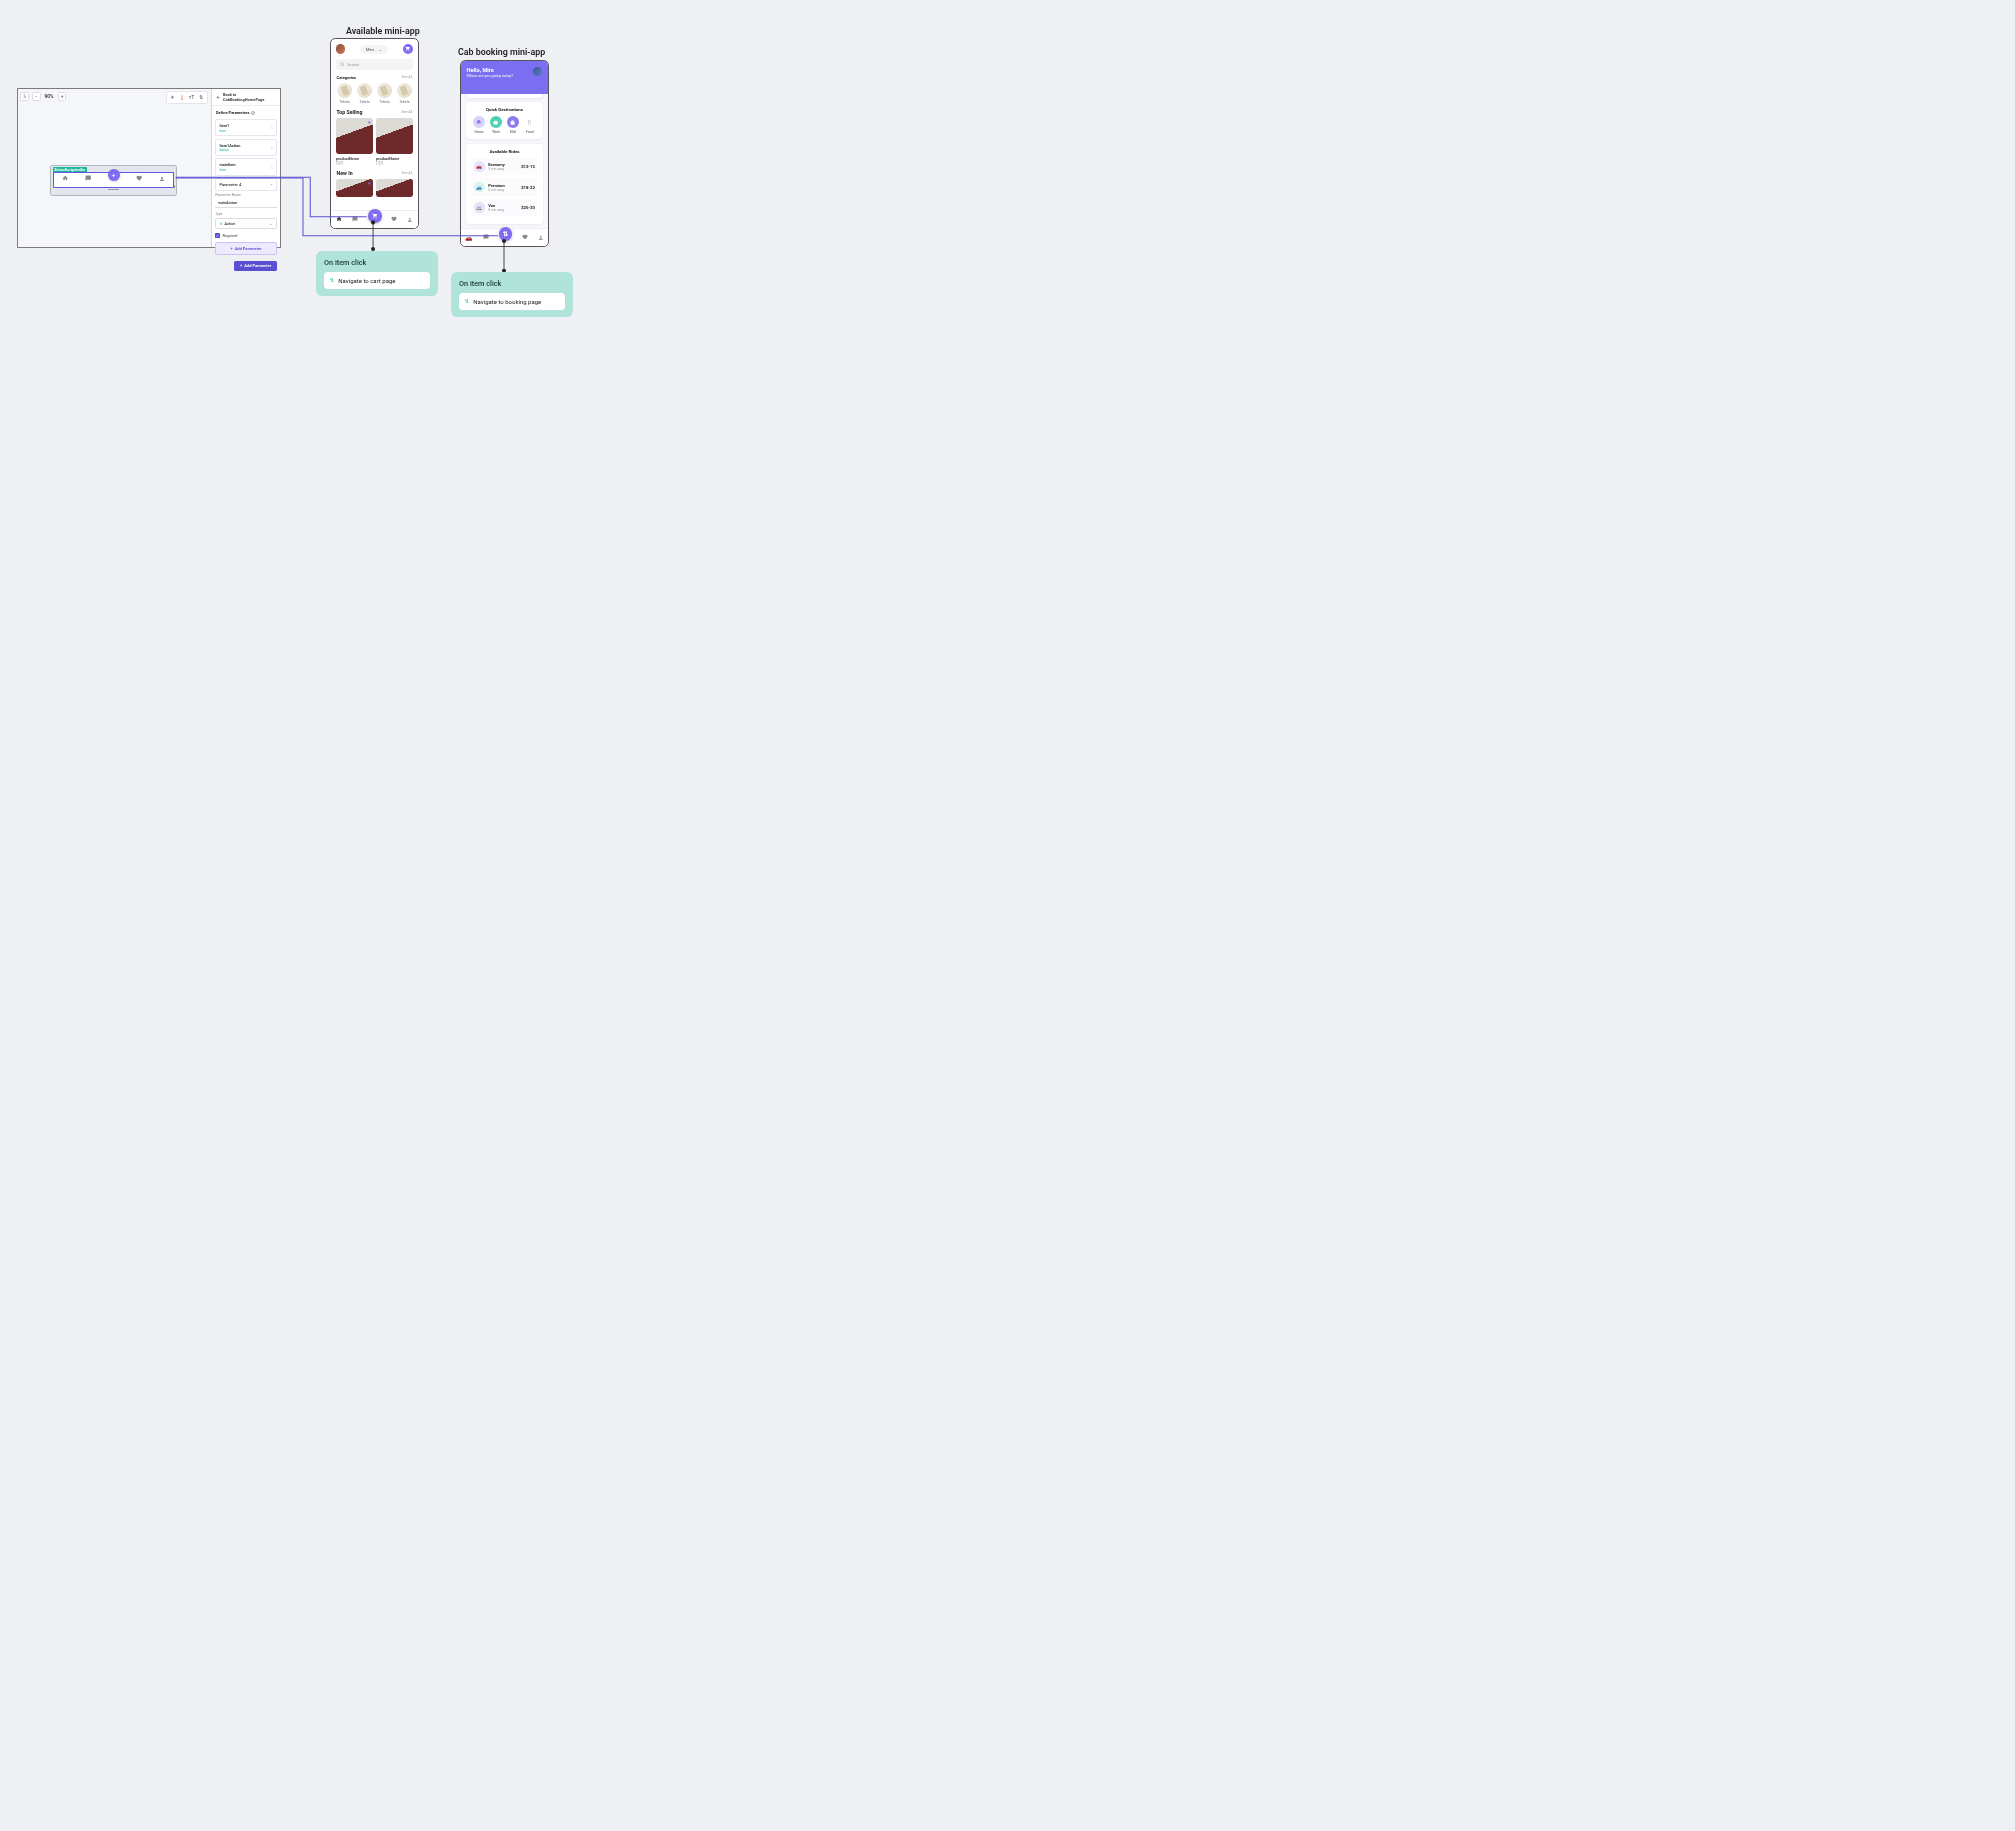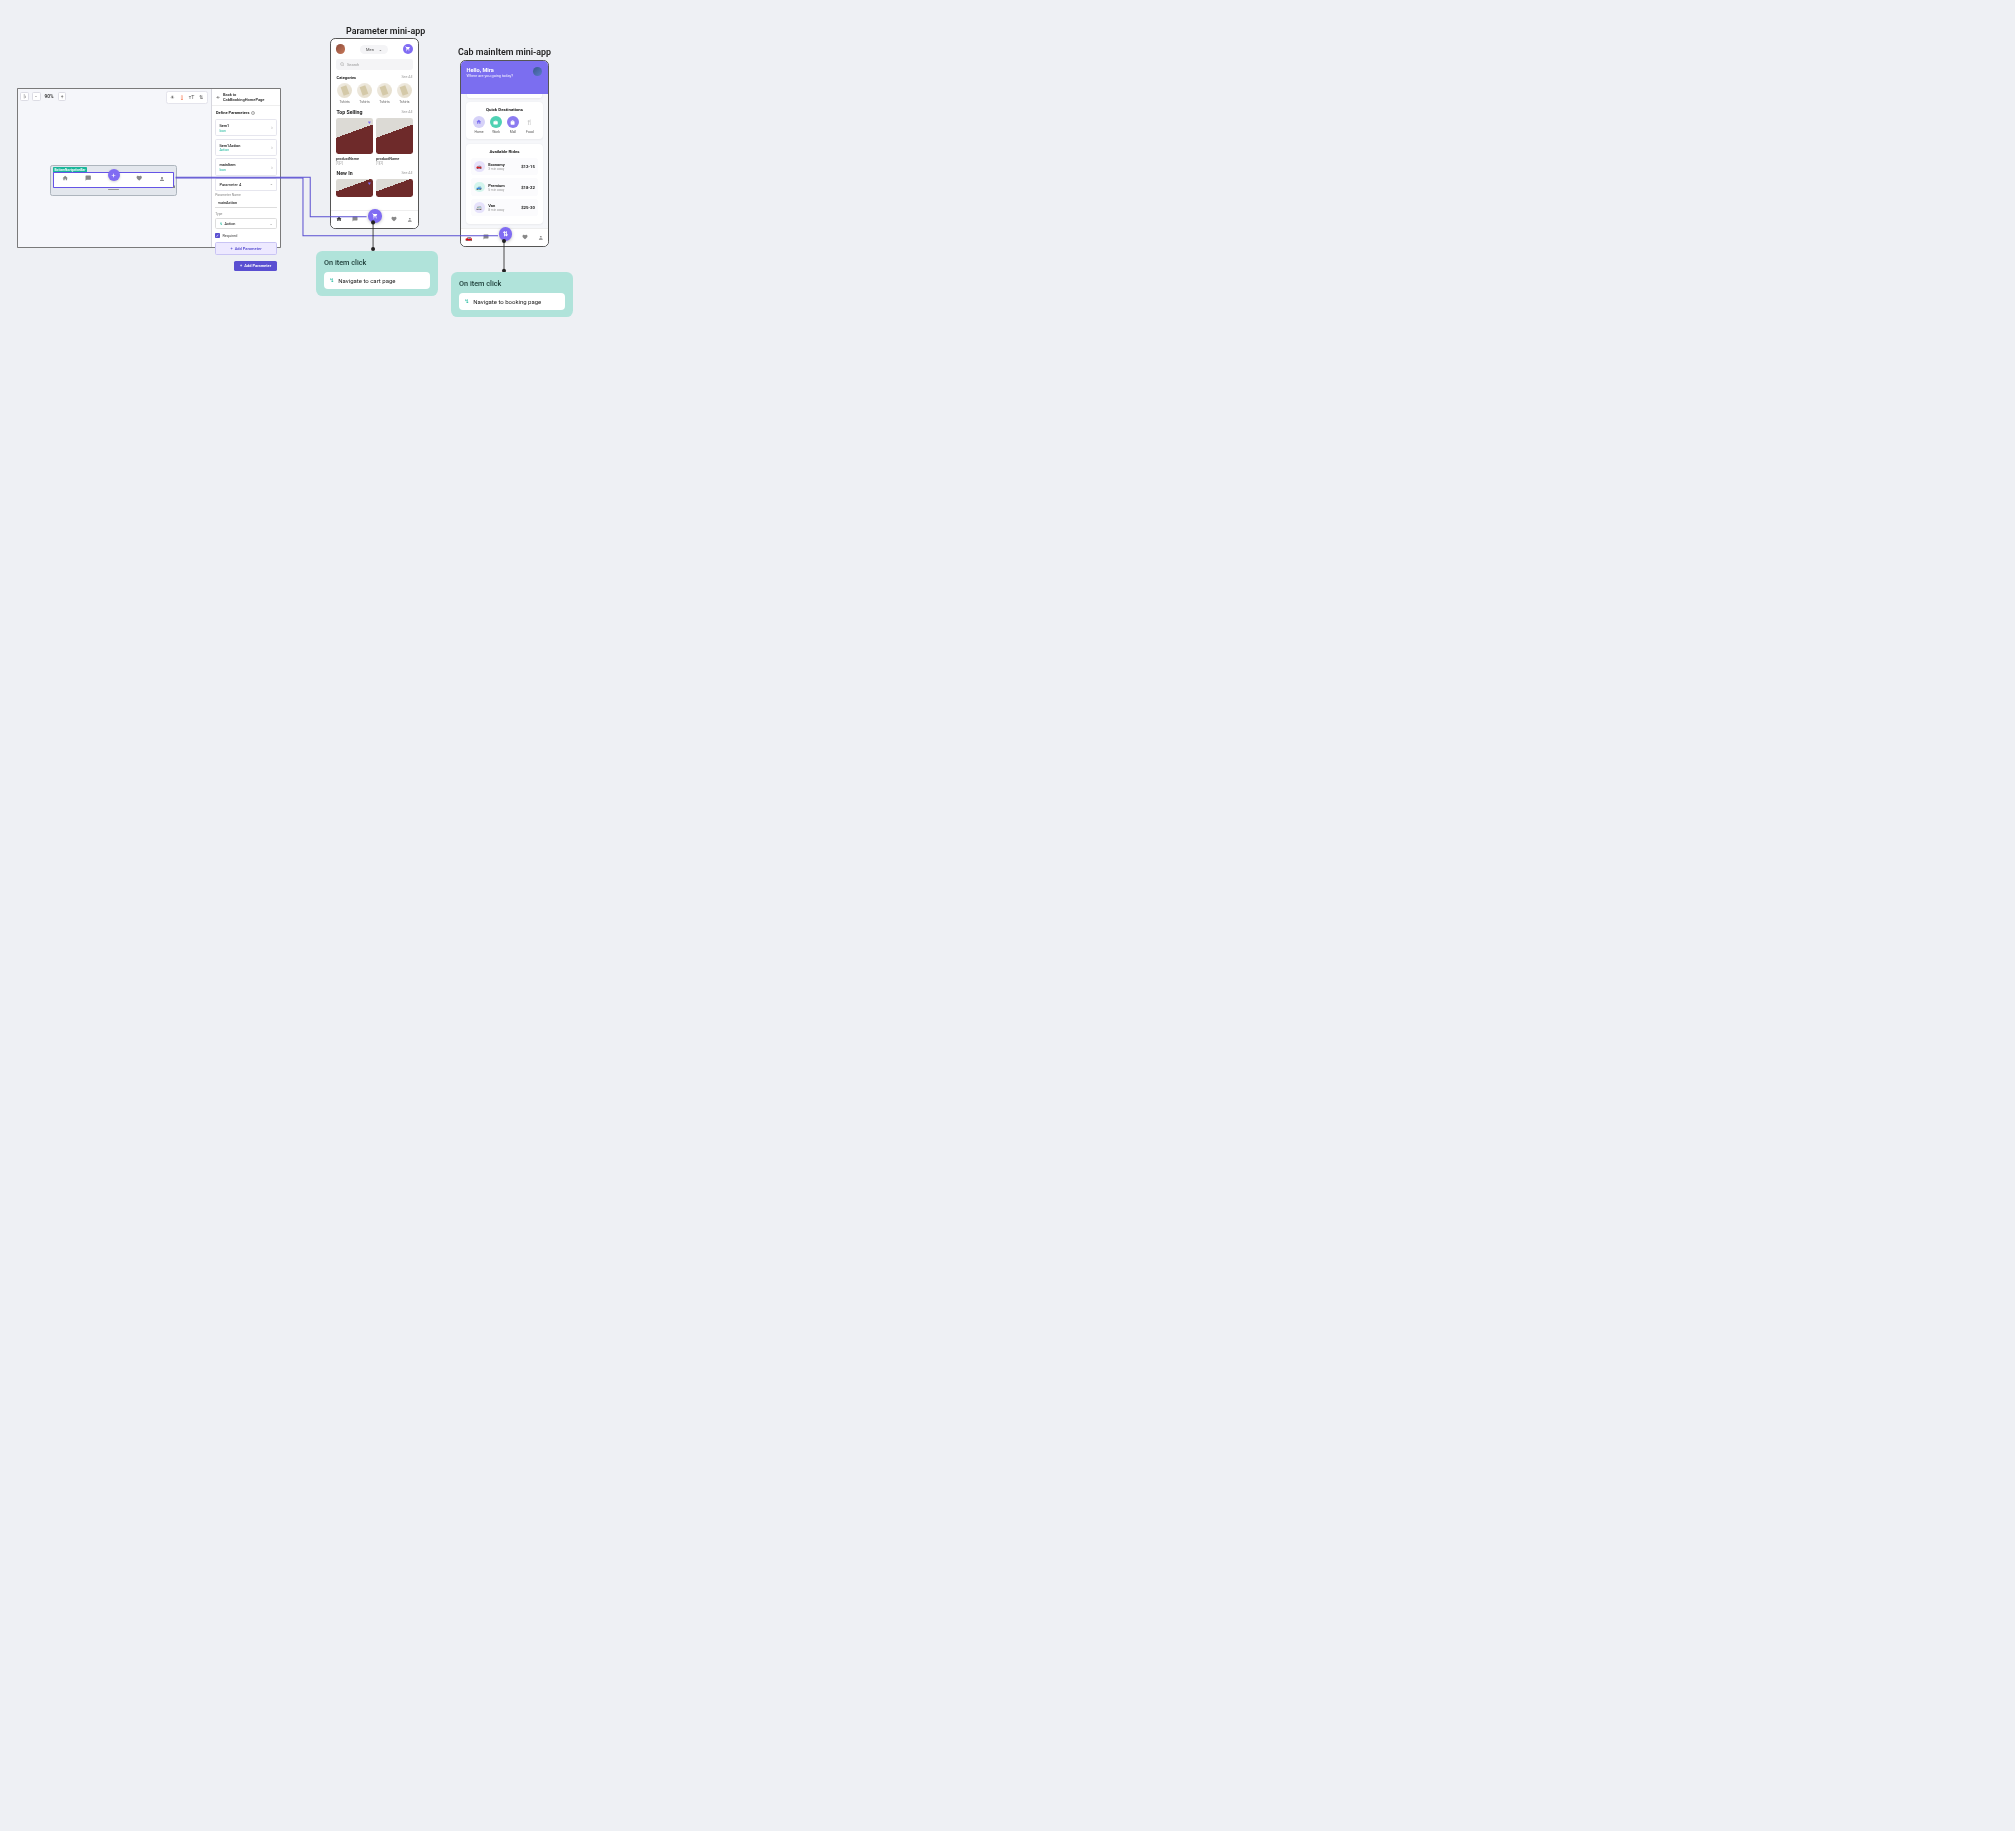--- a/index.html
+++ b/index.html
@@ -208,21 +208,21 @@
       <span>+</span>
       <span>Add Parameter</span>
     </div>
     <div class="btn-solid">
       <span>+</span>
       <span>Add Parameter</span>
     </div>
   </div>
 </div>
 
-<div class="ecom-title">Parameter mini-app</div>
+<div class="ecom-title">Available mini-app</div>
 <div class="phone-ecom">
   <div class="ecom-head">
     <div class="avatar"></div>
     <div class="dropdown">
       <span>Men</span>
         <span>⌄</span>
     </div>
     <div class="cart-btn">
       <svg width="5.6" height="5.6" viewBox="0 0 24 24" fill="currentColor">
           <path d="M7 18c-1.1 0-2 .9-2 2s.9 2 2 2 2-.9 2-2-.9-2-2-2zM1 2v2h2l3.6 7.59-1.35 2.45c-.16.28-.25.61-.25.96 0 1.1.9 2 2 2h12v-2H7.42c-.14 0-.25-.11-.25-.25l.03-.12.9-1.63h7.45c.75 0 1.41-.41 1.75-1.03l3.58-6.49A1 1 0 0 0 20 4H5.21l-.94-2H1zm16 16c-1.1 0-2 .9-2 2s.9 2 2 2 2-.9 2-2-.9-2-2-2z"></path>
@@ -306,21 +306,21 @@
       </span>
     <span class="bn-ic"><svg width="6" height="6" viewBox="0 0 24 24" fill="currentColor">
           <path d="M12 21.35l-1.45-1.32C5.4 15.36 2 12.28 2 8.5 2 5.42 4.42 3 7.5 3c1.74 0 3.41.81 4.5 2.09C13.09 3.81 14.76 3 16.5 3 19.58 3 22 5.42 22 8.5c0 3.78-3.4 6.86-8.55 11.54L12 21.35z"></path>
         </svg></span>
     <span class="bn-ic"><svg width="5.6" height="5.6" viewBox="0 0 24 24" fill="currentColor">
           <path d="M12 12c2.21 0 4-1.79 4-4s-1.79-4-4-4-4 1.79-4 4 1.79 4 4 4zm0 2c-2.67 0-8 1.34-8 4v2h16v-2c0-2.66-5.33-4-8-4z"></path>
         </svg></span>
   </div>
 </div>
 
-<div class="cab-title">Cab mainItem mini-app</div>
+<div class="cab-title">Cab booking mini-app</div>
 <div class="phone-cab">
   <div class="cab-head">
     <div class="cab-greet">Hello, Mira</div>
     <div class="cab-sub">Where are you going today?</div>
     <div class="cab-av"></div>
   </div>
   <div class="dest-input">
     <span class="pin-ic">⬪</span>
     <span>Enter destination</span>
   </div>

